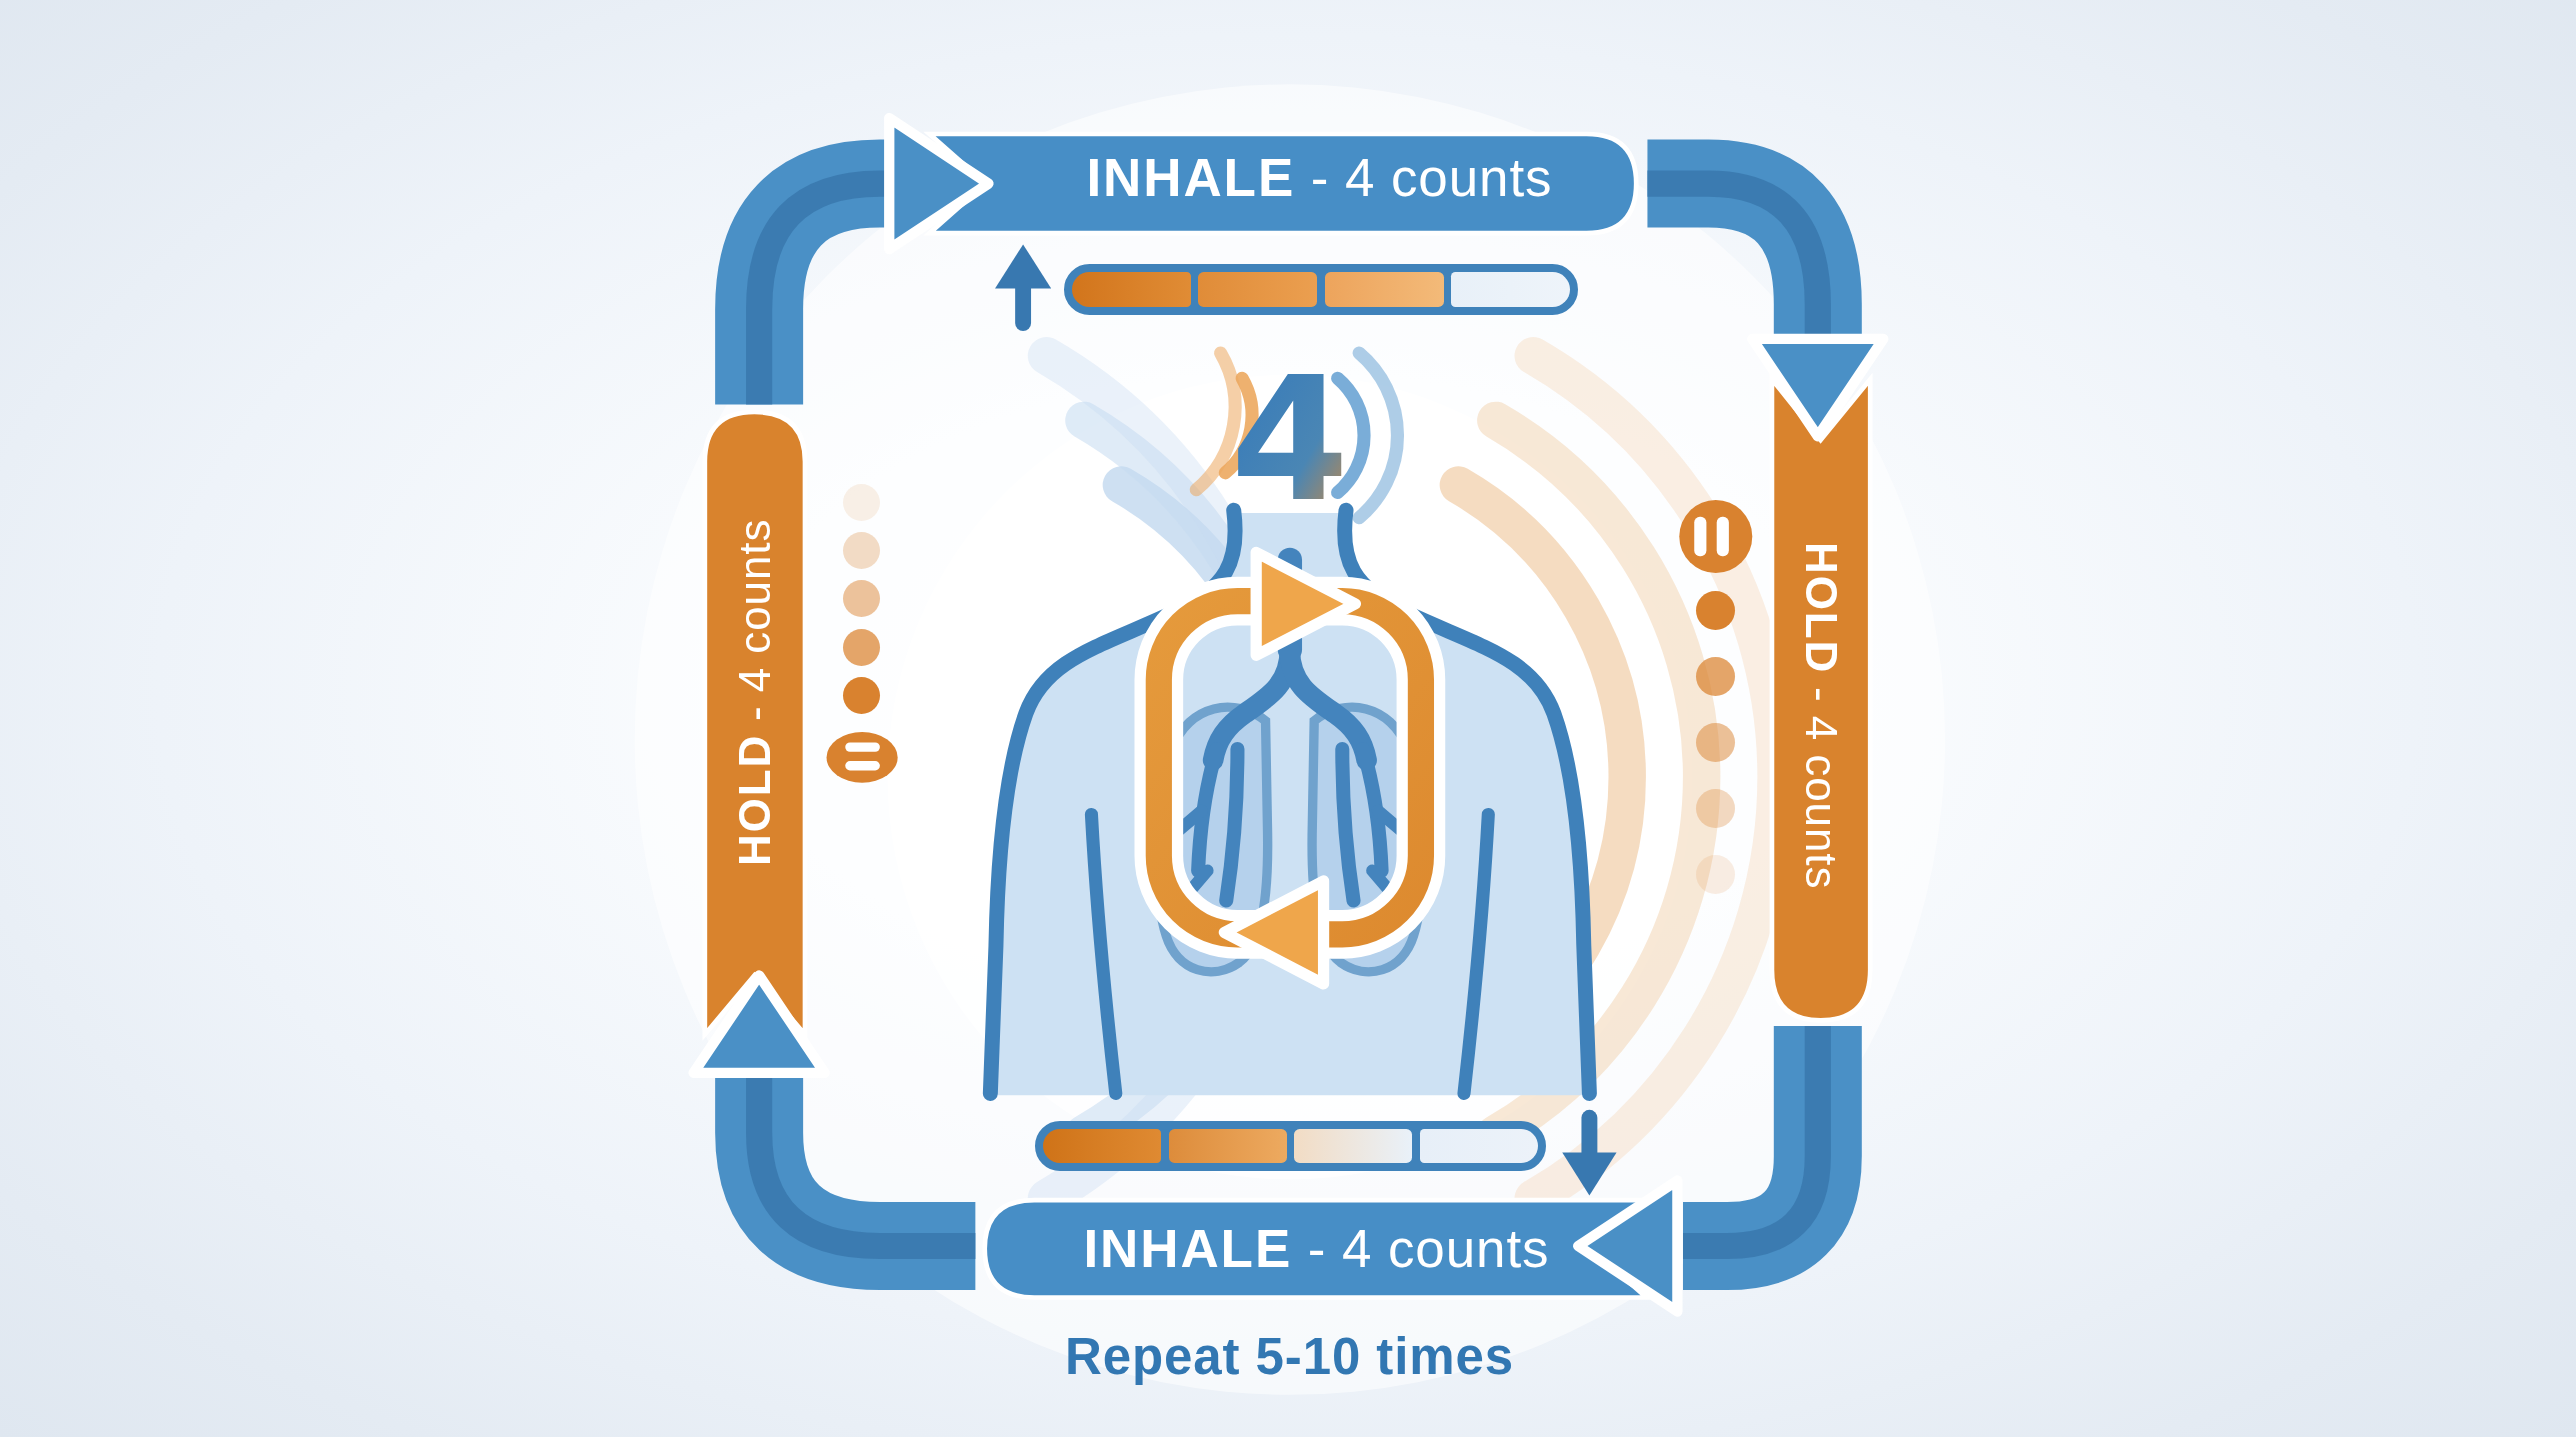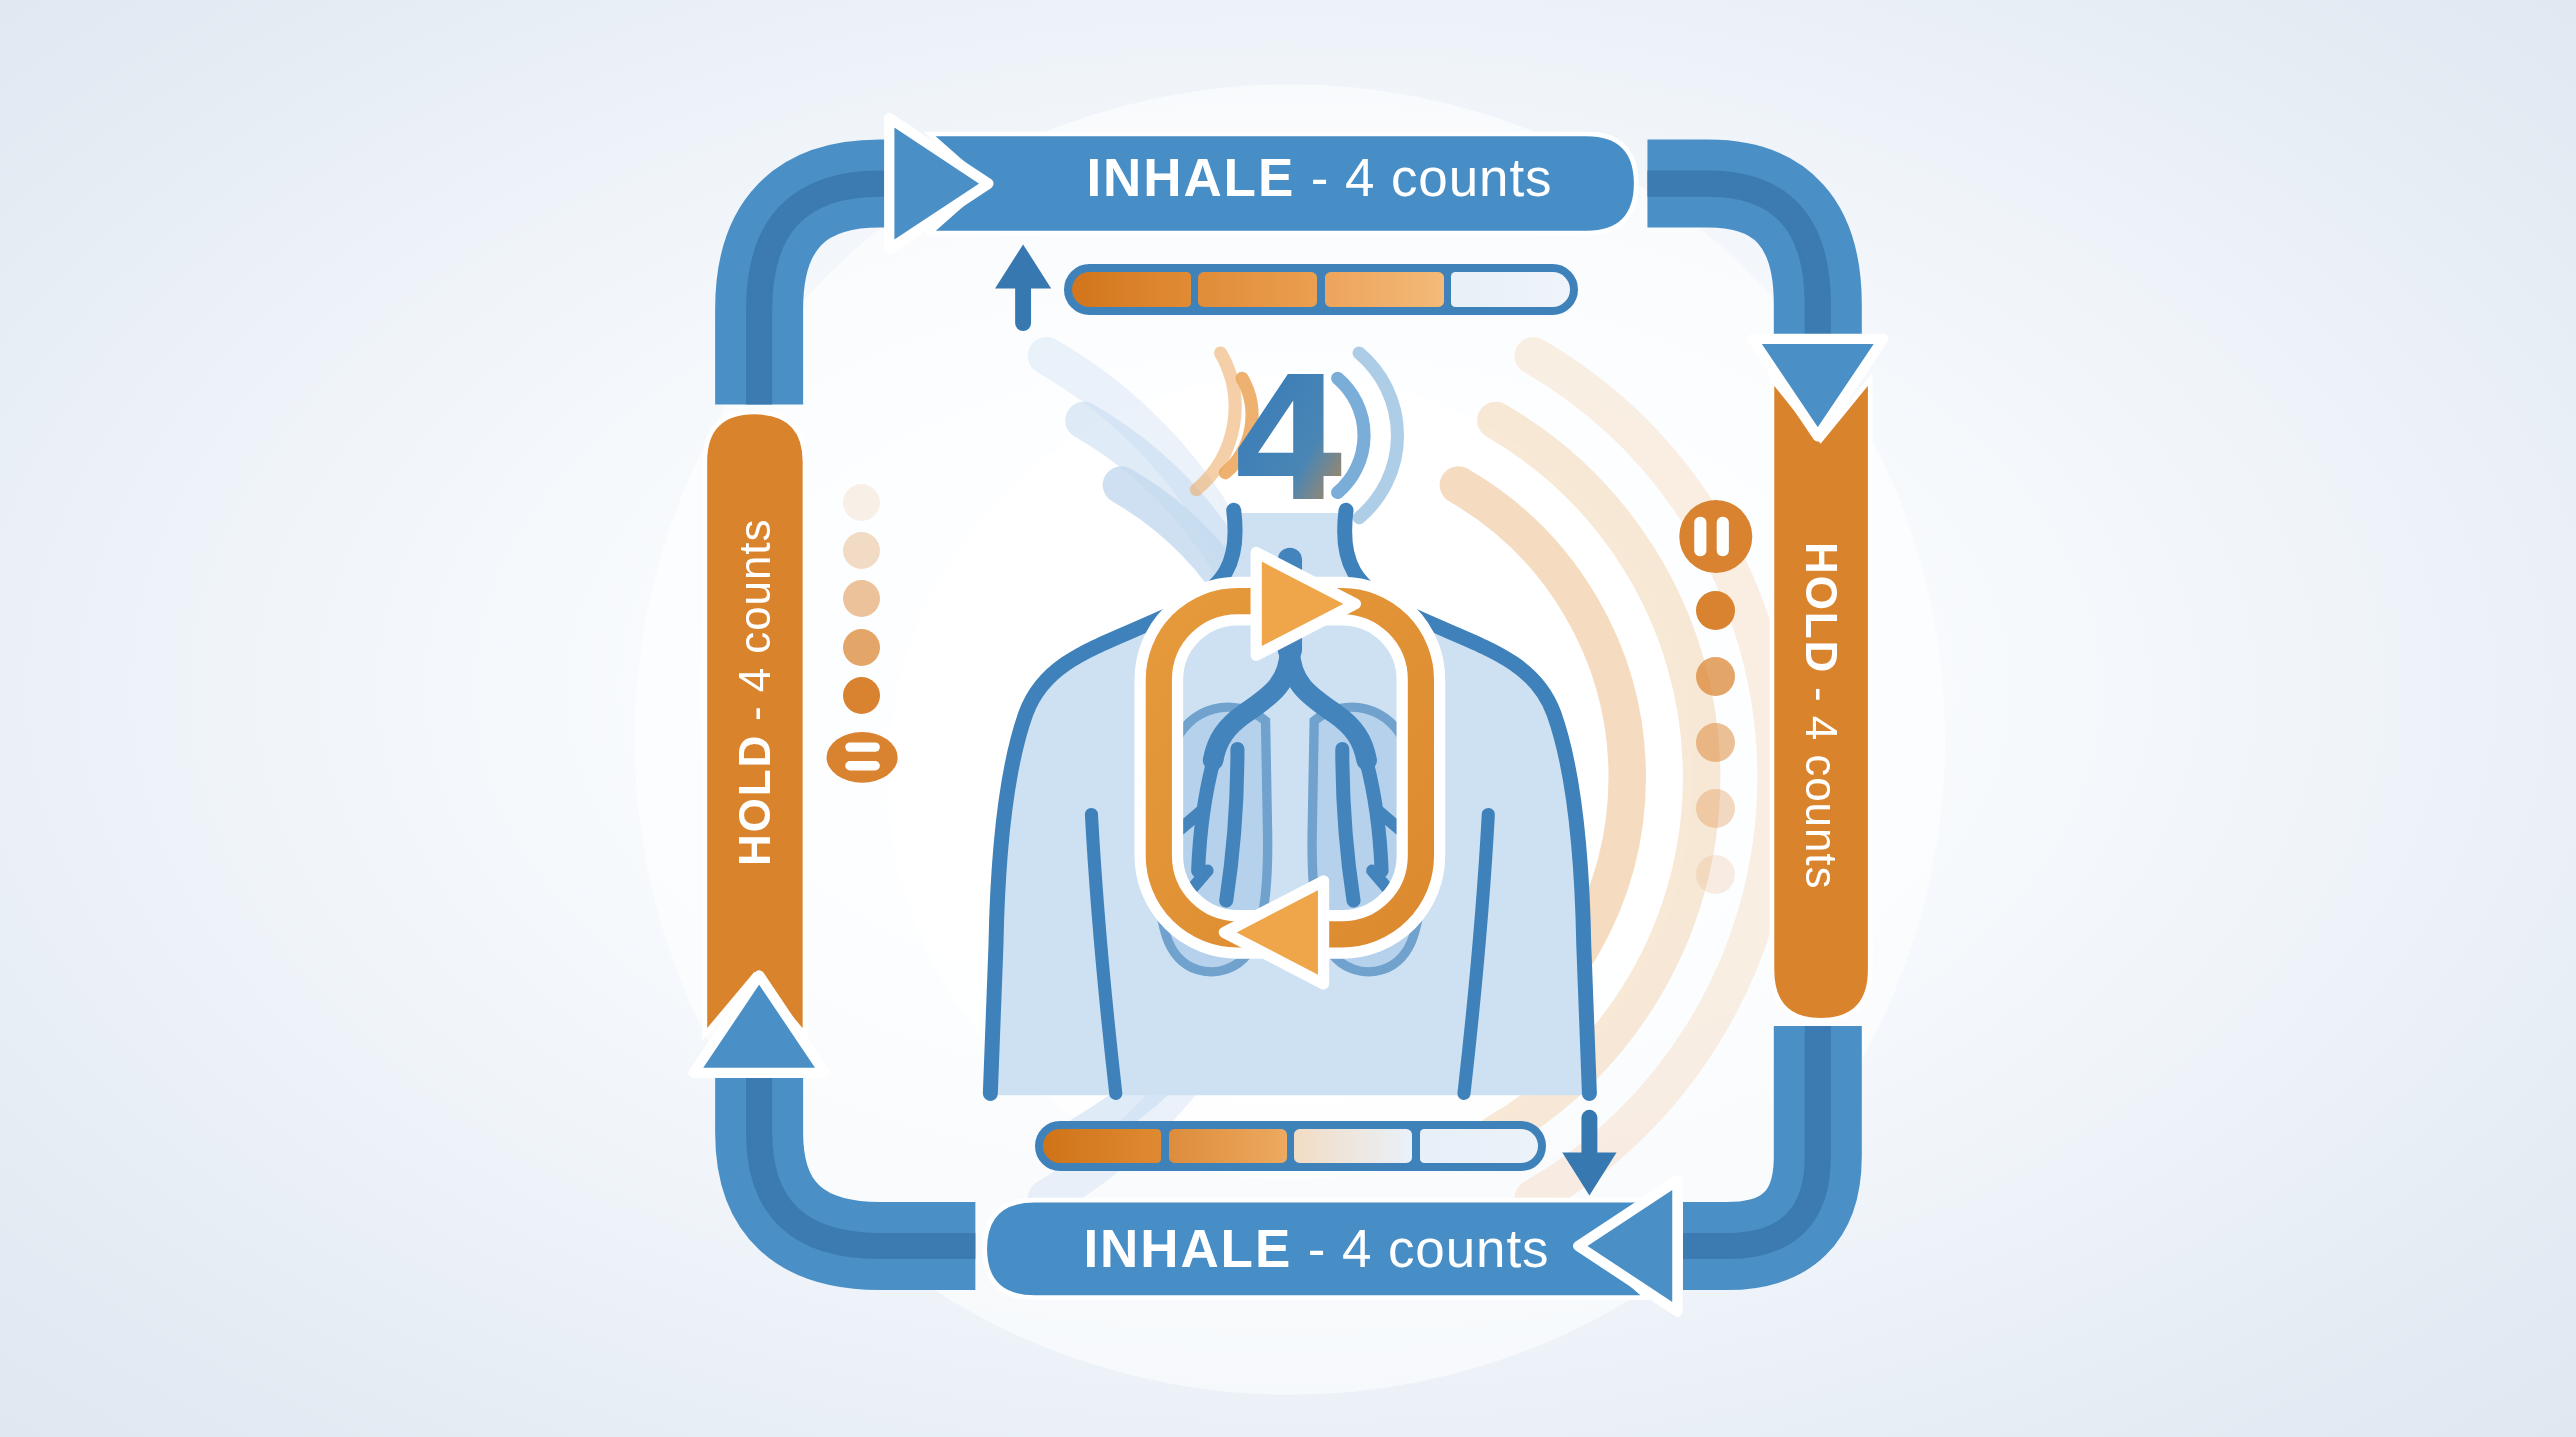--- a/index.html
+++ b/index.html
@@ -204,15 +204,16 @@
       <div class="dot" style="opacity: 1;"></div>
     </div>
   <div class="dots right" style="left:1696px;top:591px;">
       <div class="dot" style="opacity: 1;"></div>
       <div class="dot" style="opacity: 0.72;"></div>
       <div class="dot" style="opacity: 0.5;"></div>
       <div class="dot" style="opacity: 0.3;"></div>
       <div class="dot" style="opacity: 0.14;"></div>
     </div>
 
+  <div class="footer-note">Repeat 5-10 times</div>
 
 </div>
 
 
 </body></html>

